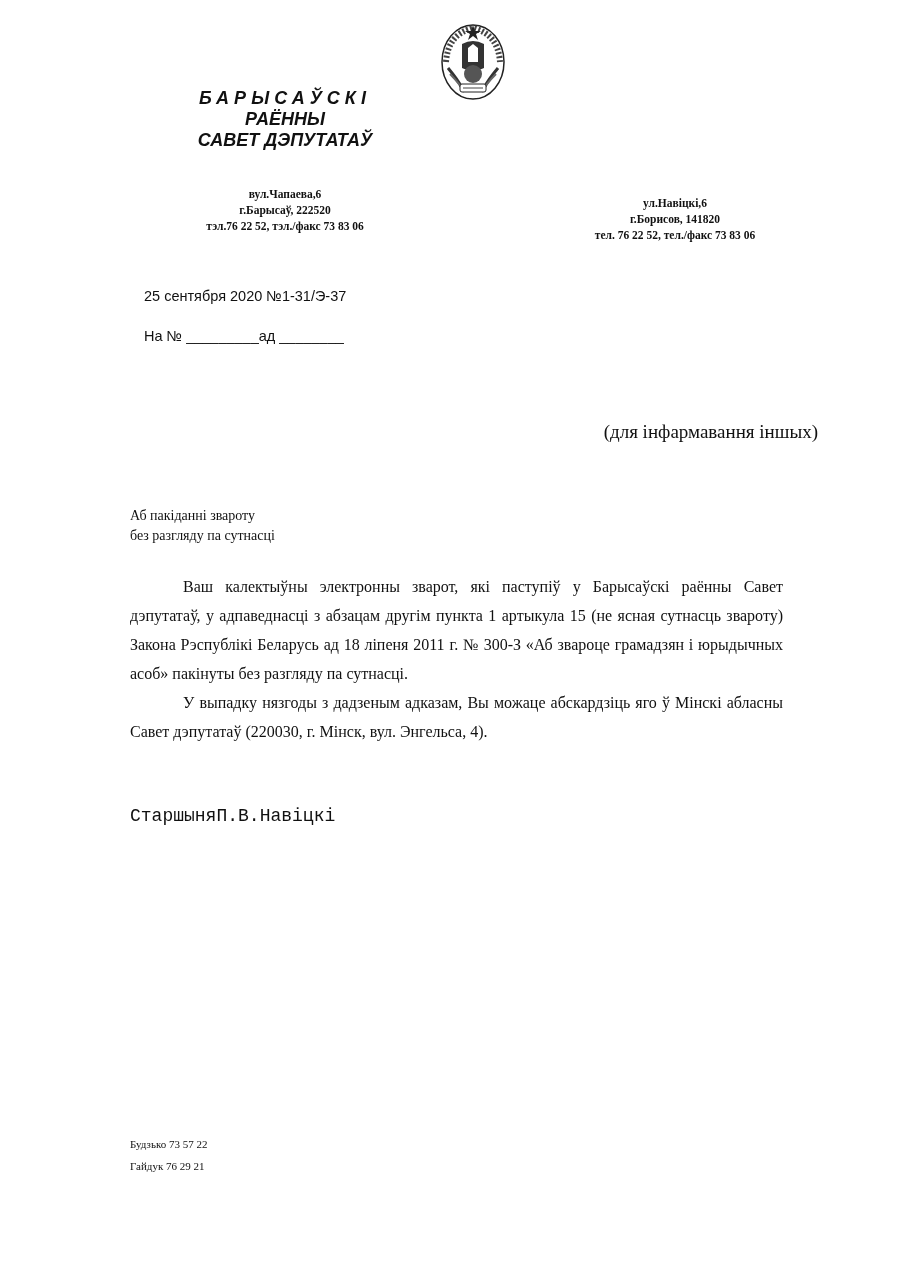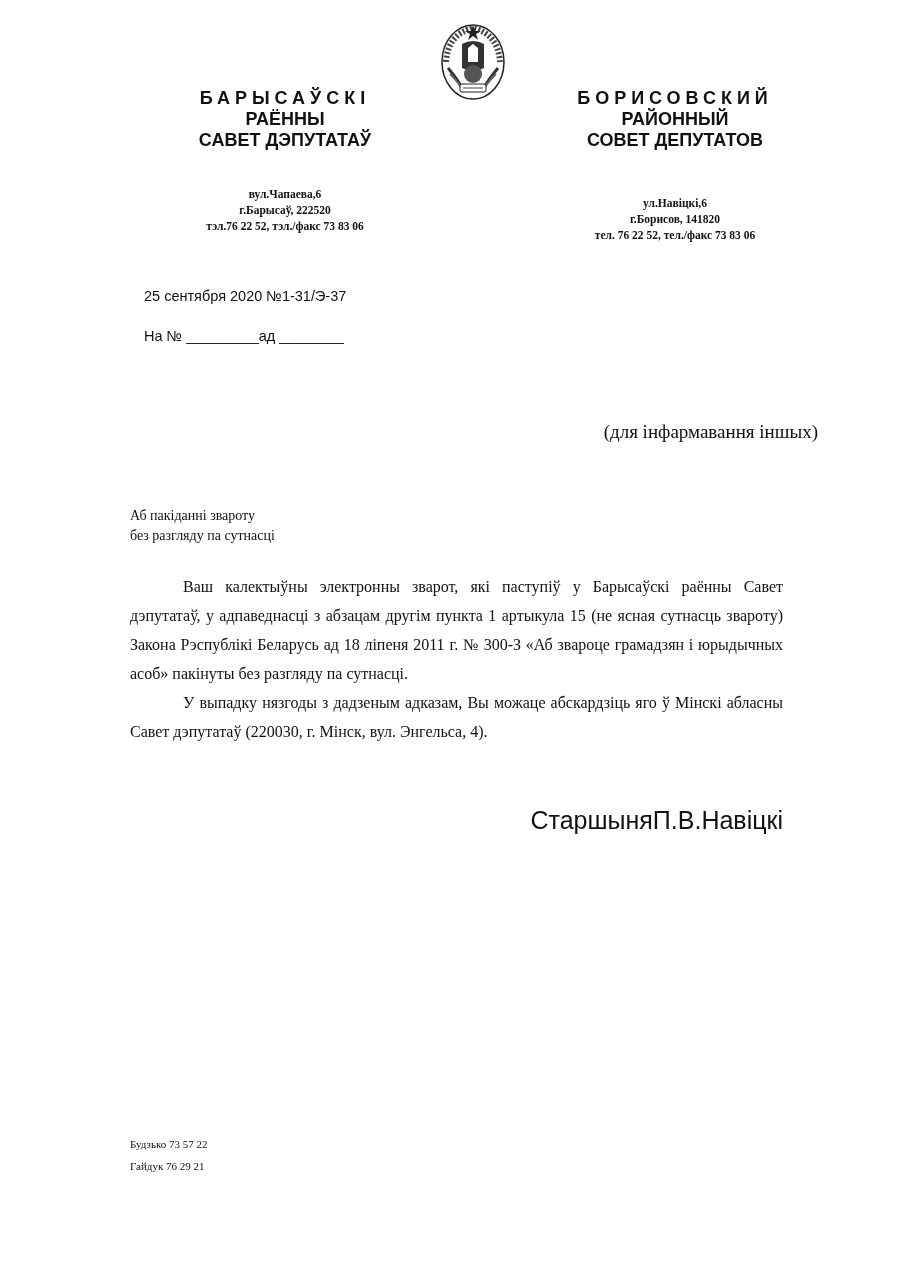--- a/index.html
+++ b/index.html
@@ -4,41 +4,41 @@
   <style>
     html, body { margin: 0; padding: 0; background: #ffffff; }
     body { width: 905px; height: 1280px; position: relative; overflow: hidden; color: #111; }
     .page { position: absolute; left: 0; top: 0; width: 905px; height: 1280px; background: #fff; }
 
     .emblem { position: absolute; left: 438px; top: 22px; width: 70px; height: 82px; }
 
     .head-col { position: absolute; text-align: center; font-family: "Liberation Sans", sans-serif; font-weight: bold; }
     .head-left { left: 150px; width: 270px; top: 88px; }
     .head-right { left: 530px; width: 290px; top: 88px; }
-    .head-line { font-size: 18px; line-height: 21px; display: block; }
+    .head-line { font-size: 18px; line-height: 21px; display: block; font-style: italic; }
     .head-line.spaced { letter-spacing: 5px; }
 
     .addr-col { position: absolute; text-align: center; font-family: "Liberation Serif", serif; font-weight: bold; font-size: 11.5px; line-height: 16px; }
     .addr-left { left: 150px; width: 270px; top: 186px; }
     .addr-right { left: 540px; width: 270px; top: 195px; }
     .addr-line { display: block; }
 
     .meta { position: absolute; left: 144px; font-family: "Liberation Sans", sans-serif; font-size: 14.5px; }
     .meta-date { top: 288px; }
     .meta-ref { top: 328px; }
 
     .recipient { position: absolute; right: 87px; top: 421px; font-family: "Liberation Serif", serif; font-size: 19px; }
 
     .subject { position: absolute; left: 130px; top: 506px; font-family: "Liberation Serif", serif; font-size: 14px; line-height: 20px; }
     .subject span { display: block; }
 
     .body-text { position: absolute; left: 130px; width: 653px; top: 572px; font-family: "Liberation Serif", serif; font-size: 16px; line-height: 29px; text-align: justify; }
     .body-text p { margin: 0; text-indent: 53px; text-align: justify; text-align-last: left; }
 
-    .signature { position: absolute; left: 130px; width: 653px; top: 806px; font-family: Liberation Sans, sans-serif; font-size: 25px; display: flex; justify-content: flex-end; }
+    .signature { position: absolute; left: 130px; width: 653px; top: 806px; font-family: Liberation Mono, monospace; font-size: 18px; display: flex; justify-content: flex-start; }
 
     .footer { position: absolute; left: 130px; top: 1133px; font-family: "Liberation Serif", serif; font-size: 11px; line-height: 22px; }
     .footer span { display: block; }
   </style>
 </head>
 <body>
 
 <div class="page">
 
   <div class="emblem">
@@ -55,25 +55,20 @@
       <line x1="25" y1="66" x2="45" y2="66" stroke="#444" stroke-width="1"></line>
     </svg>
   </div>
 
   <div class="head-col head-left">
     <span class="head-line spaced">БАРЫСАЎСКІ</span>
     <span class="head-line">РАЁННЫ</span>
     <span class="head-line">САВЕТ ДЭПУТАТАЎ</span>
   </div>
 
-  <div class="head-col head-right">
-    <span class="head-line spaced">БОРИСОВСКИЙ</span>
-    <span class="head-line">РАЙОННЫЙ</span>
-    <span class="head-line">СОВЕТ ДЕПУТАТОВ</span>
-  </div>
 
   <div class="addr-col addr-left">
     <span class="addr-line">вул.Чапаева,6</span>
     <span class="addr-line">г.Барысаў, 222520</span>
     <span class="addr-line">тэл.76 22 52, тэл./факс 73 83 06</span>
   </div>
 
   <div class="addr-col addr-right">
     <span class="addr-line">ул.Навіцкі,6</span>
     <span class="addr-line">г.Борисов, 141820</span>

